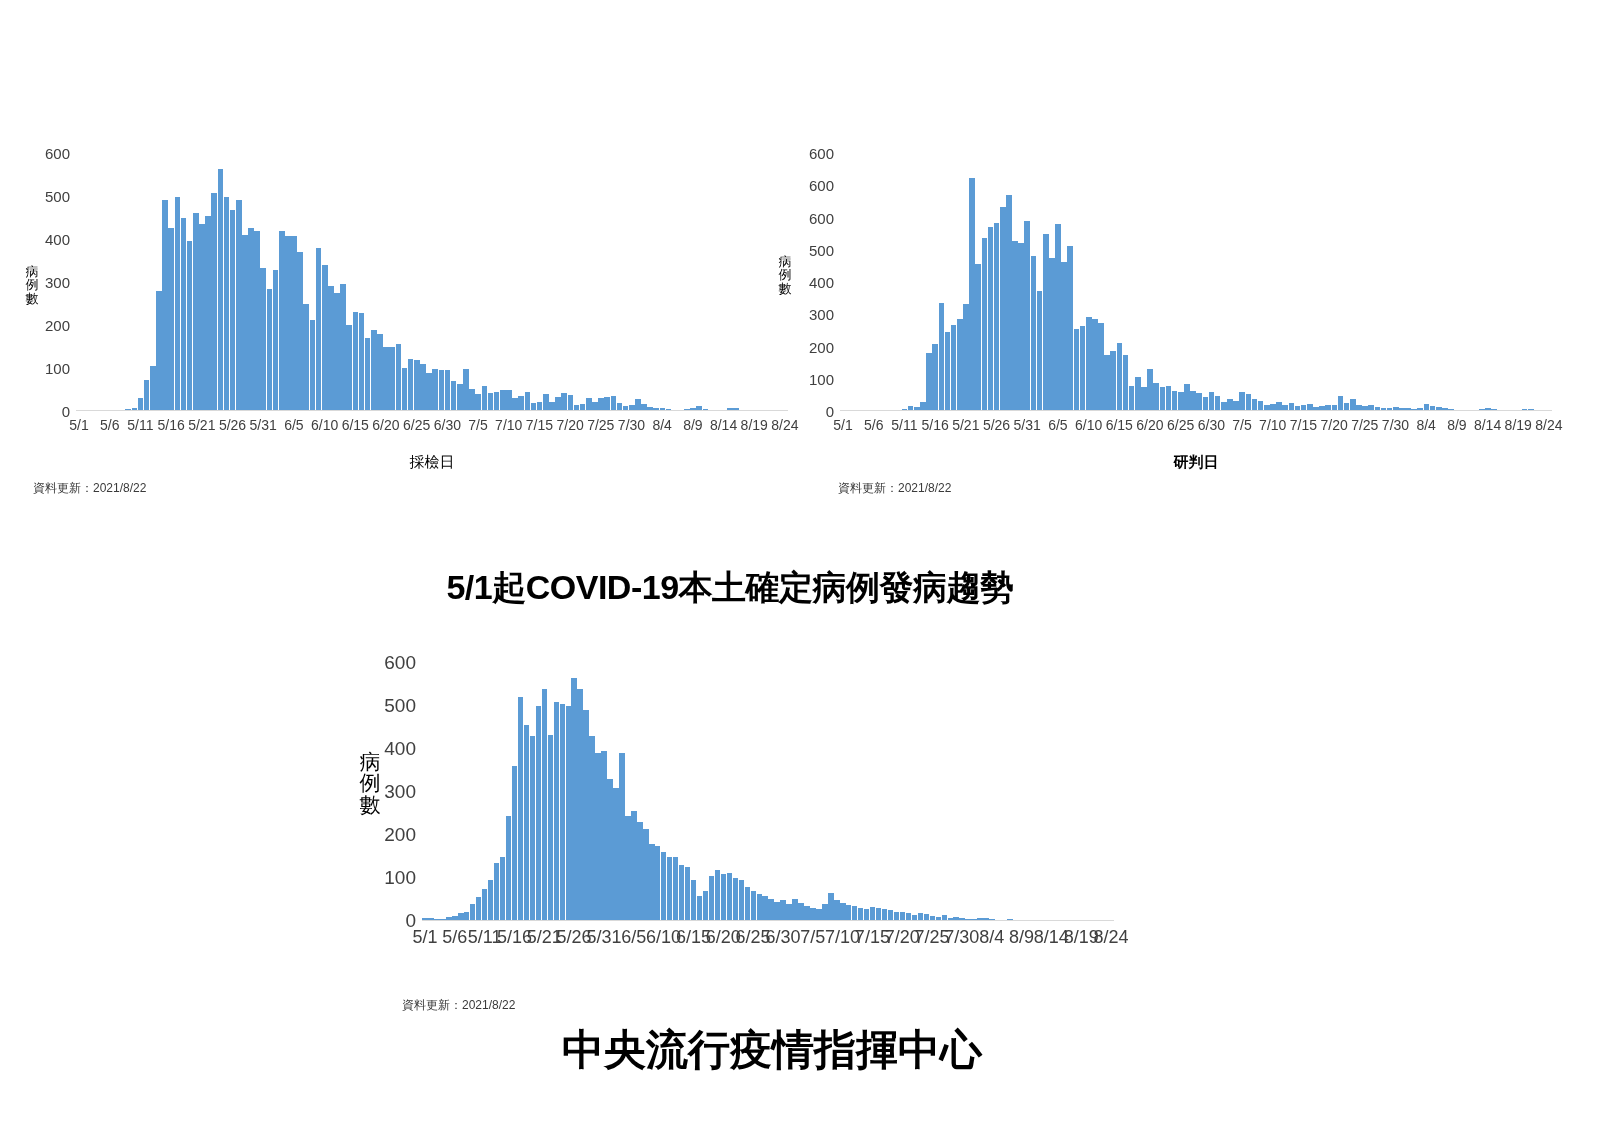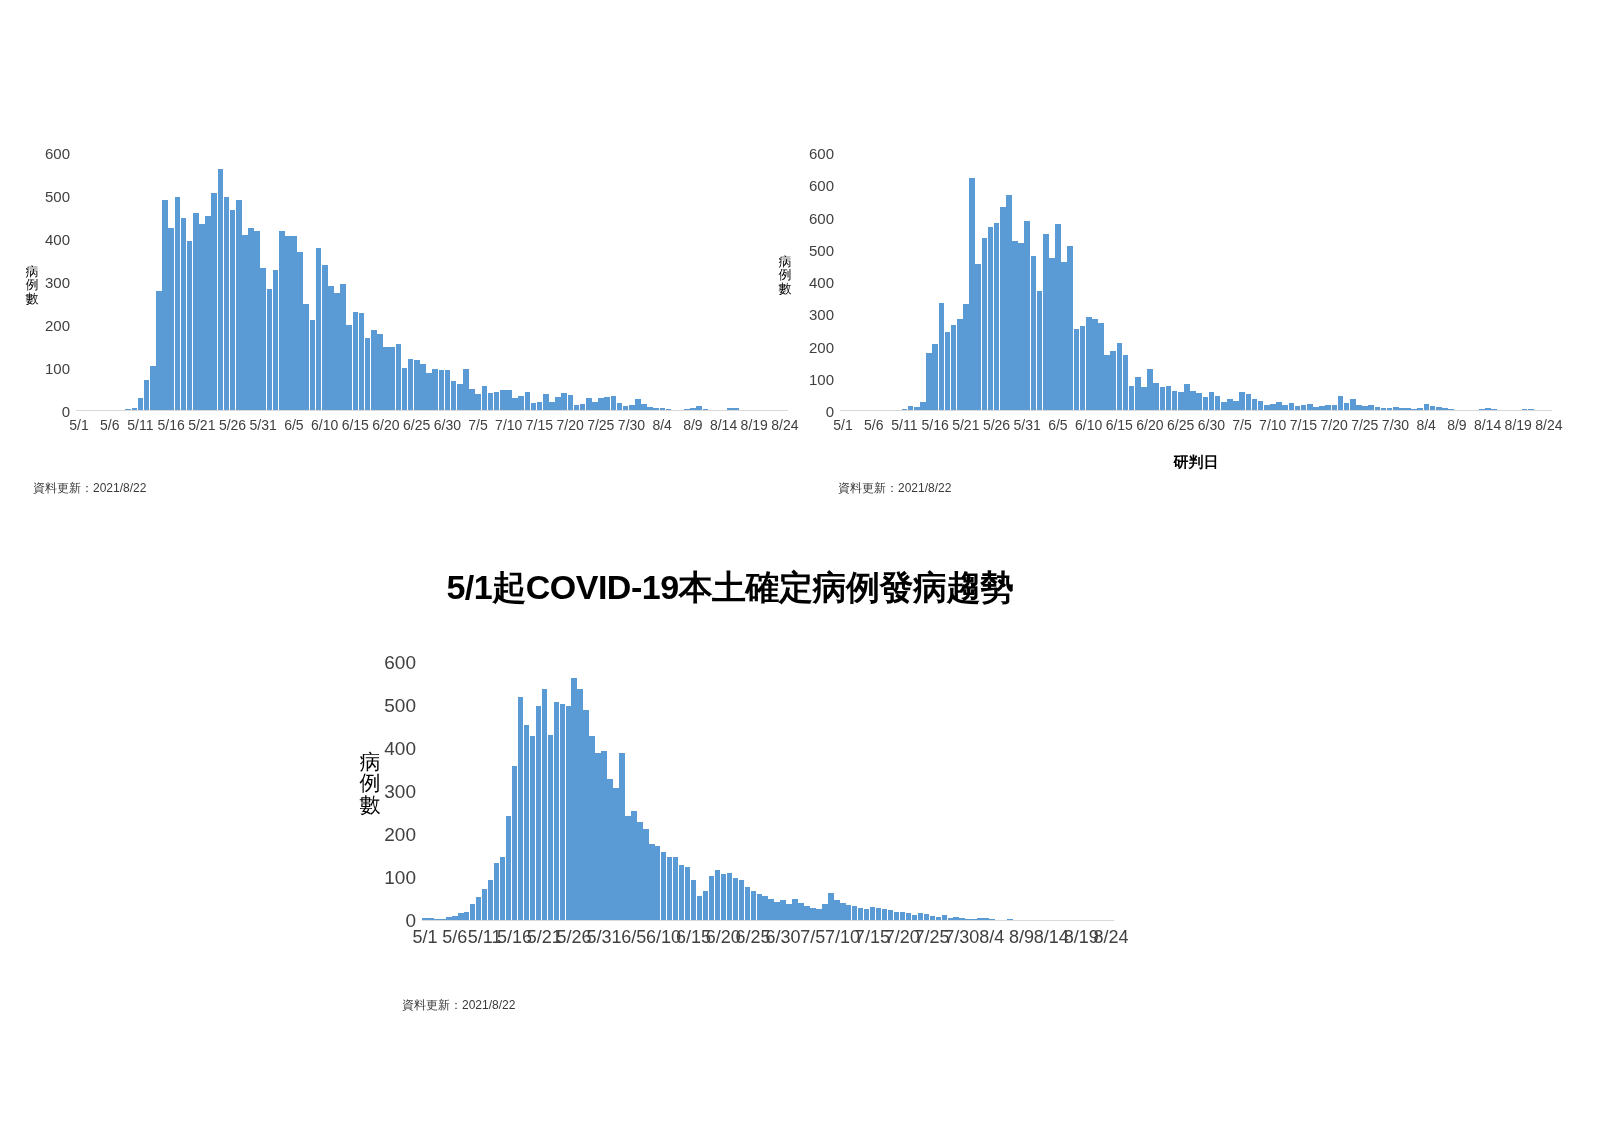--- a/index.html
+++ b/index.html
@@ -286,20 +286,21 @@
           <div class="xtick" style="left: 539.414px; top: 272px; font-size: 14px;">7/15</div>
           <div class="xtick" style="left: 570.103px; top: 272px; font-size: 14px;">7/20</div>
           <div class="xtick" style="left: 600.793px; top: 272px; font-size: 14px;">7/25</div>
           <div class="xtick" style="left: 631.483px; top: 272px; font-size: 14px;">7/30</div>
           <div class="xtick" style="left: 662.172px; top: 272px; font-size: 14px;">8/4</div>
           <div class="xtick" style="left: 692.862px; top: 272px; font-size: 14px;">8/9</div>
           <div class="xtick" style="left: 723.552px; top: 272px; font-size: 14px;">8/14</div>
           <div class="xtick" style="left: 754.241px; top: 272px; font-size: 14px;">8/19</div>
           <div class="xtick" style="left: 784.931px; top: 272px; font-size: 14px;">8/24</div>
         </div>
+      <div class="axis-x-title" style="left:76px; width:712px; top:308px; font-size:15px;">採檢日</div>
     </div>
     <div class="note" style="left:33px; top:420px; font-size:12px;">資料更新：2021/8/22</div>
   </div>
 
   <div class="chart-block" id="chart2">
     <div class="plot-wrap">
       <div class="axis-y-title" style="left:-23px; top:110px; width:16px;">病例數</div>
       <div class="yticks">
           <div class="ytick" style="top: 8px; left: -8px; right: auto;">600</div>
           <div class="ytick" style="top: 40.25px; left: -8px; right: auto;">600</div>
@@ -620,14 +621,15 @@
           <div class="xtick" style="left: 661.707px; top: 274px; font-size: 18px;">8/4</div>
           <div class="xtick" style="left: 691.534px; top: 274px; font-size: 18px;">8/9</div>
           <div class="xtick" style="left: 721.362px; top: 274px; font-size: 18px;">8/14</div>
           <div class="xtick" style="left: 751.19px; top: 274px; font-size: 18px;">8/19</div>
           <div class="xtick" style="left: 781.017px; top: 274px; font-size: 18px;">8/24</div>
         </div>
     </div>
     <div class="note" style="left:72px; top:432px; font-size:12px;">資料更新：2021/8/22</div>
   </div>
 
+  <div class="footer-org" style="left:562px; top:1022px; font-size:42px;">中央流行疫情指揮中心</div>
 
 </div>
 
 </body></html>

